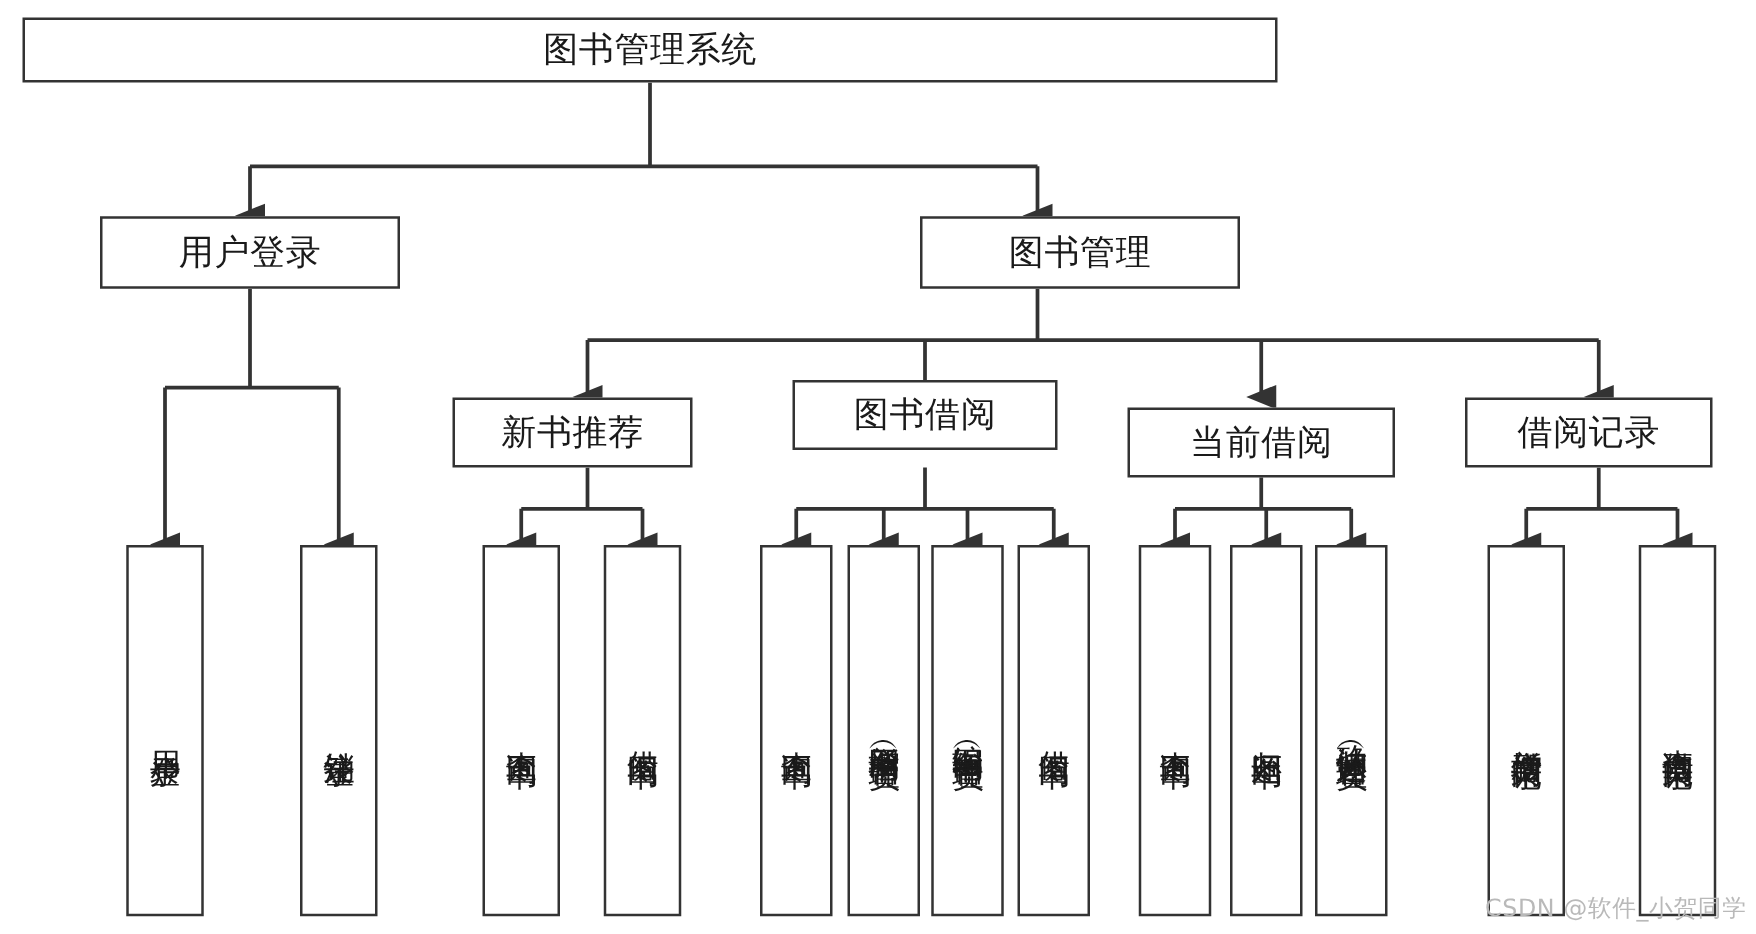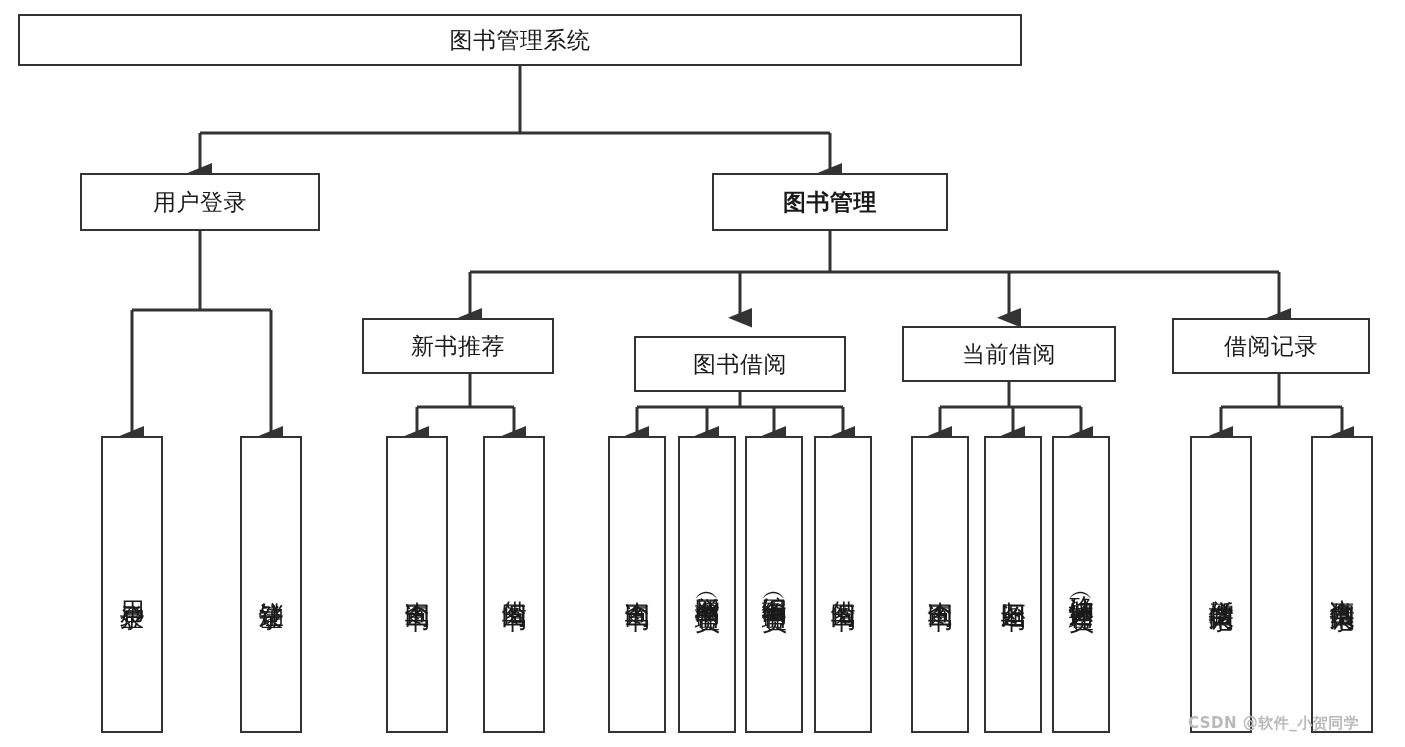--- a/index.html
+++ b/index.html
@@ -29,44 +29,43 @@
     position: absolute;
     box-sizing: border-box;
     border: 2.5px solid #333333;
     background: #ffffff;
     display: flex;
     align-items: center;
     justify-content: center;
     color: #1a1a1a;
   }
   .node.horizontal {
-    font-size: 23px;
+    font-size: 28px;
     letter-spacing: 0.5px;
   }
   .node.vertical {
     writing-mode: vertical-rl;
     text-orientation: upright;
     font-size: 25px;
     line-height: 1.02;
     letter-spacing: 2px;
     padding: 4px 0;
     white-space: nowrap;
   }
   .node-label {
     display: block;
   }
   #watermark {
     position: absolute;
     left: 1188px;
     top: 714px;
-    font-size: 15px;
+    font-size: 19px;
     color: #b9b9b9;
     white-space: nowrap;
     letter-spacing: 0.5px;
-    font-weight: bold;
   }
 </style>
 </head>
 <body>
 
 <div id="diagram-root">
 
   <svg id="edge-layer" viewBox="0 0 1405 747" xmlns="http://www.w3.org/2000/svg">
     <defs>
       <marker id="arrowhead" markerWidth="9" markerHeight="9" refX="3.2" refY="4.5" orient="auto" markerUnits="strokeWidth">
@@ -111,29 +110,29 @@
   </svg>
 
   <div class="node horizontal" style="left: 18px; top: 14px; width: 1004px; height: 52px;">
     <span class="node-label">图书管理系统</span>
   </div>
 
   <div class="node horizontal" style="left: 80px; top: 173px; width: 240px; height: 58px;">
     <span class="node-label">用户登录</span>
   </div>
 
-  <div class="node horizontal" style="left: 712px; top: 173px; width: 236px; height: 58px; font-weight: bold;">
+  <div class="node horizontal" style="left: 736px; top: 173px; width: 256px; height: 58px;">
     <span class="node-label">图书管理</span>
   </div>
 
   <div class="node horizontal" style="left: 362px; top: 318px; width: 192px; height: 56px;">
     <span class="node-label">新书推荐</span>
   </div>
 
-  <div class="node horizontal" style="left: 634px; top: 336px; width: 212px; height: 56px;">
+  <div class="node horizontal" style="left: 634px; top: 304px; width: 212px; height: 56px;">
     <span class="node-label">图书借阅</span>
   </div>
 
   <div class="node horizontal" style="left: 902px; top: 326px; width: 214px; height: 56px;">
     <span class="node-label">当前借阅</span>
   </div>
 
   <div class="node horizontal" style="left: 1172px; top: 318px; width: 198px; height: 56px;">
     <span class="node-label">借阅记录</span>
   </div>

